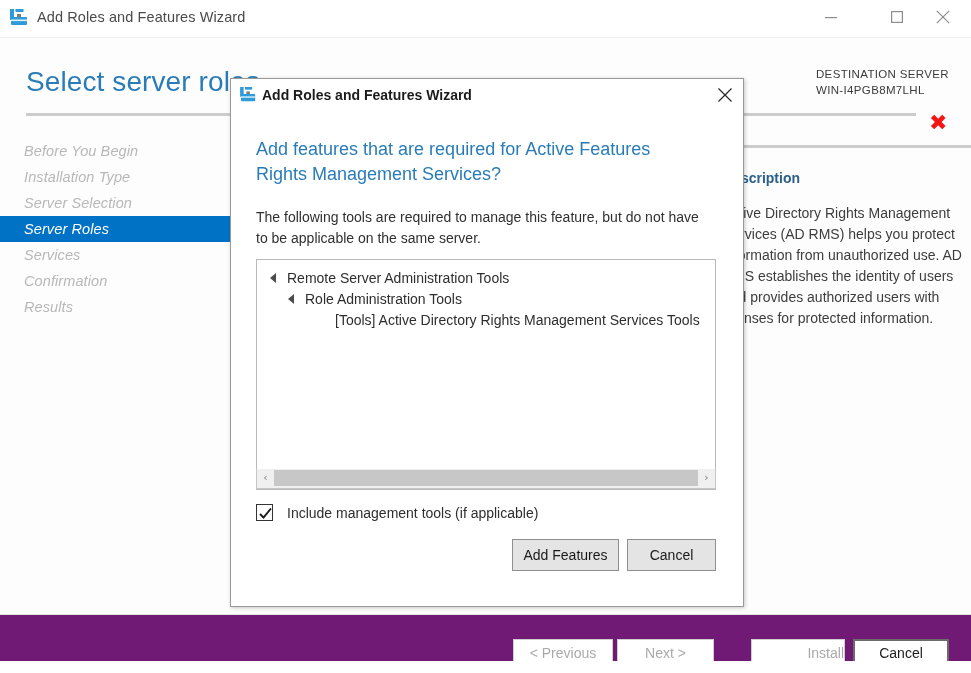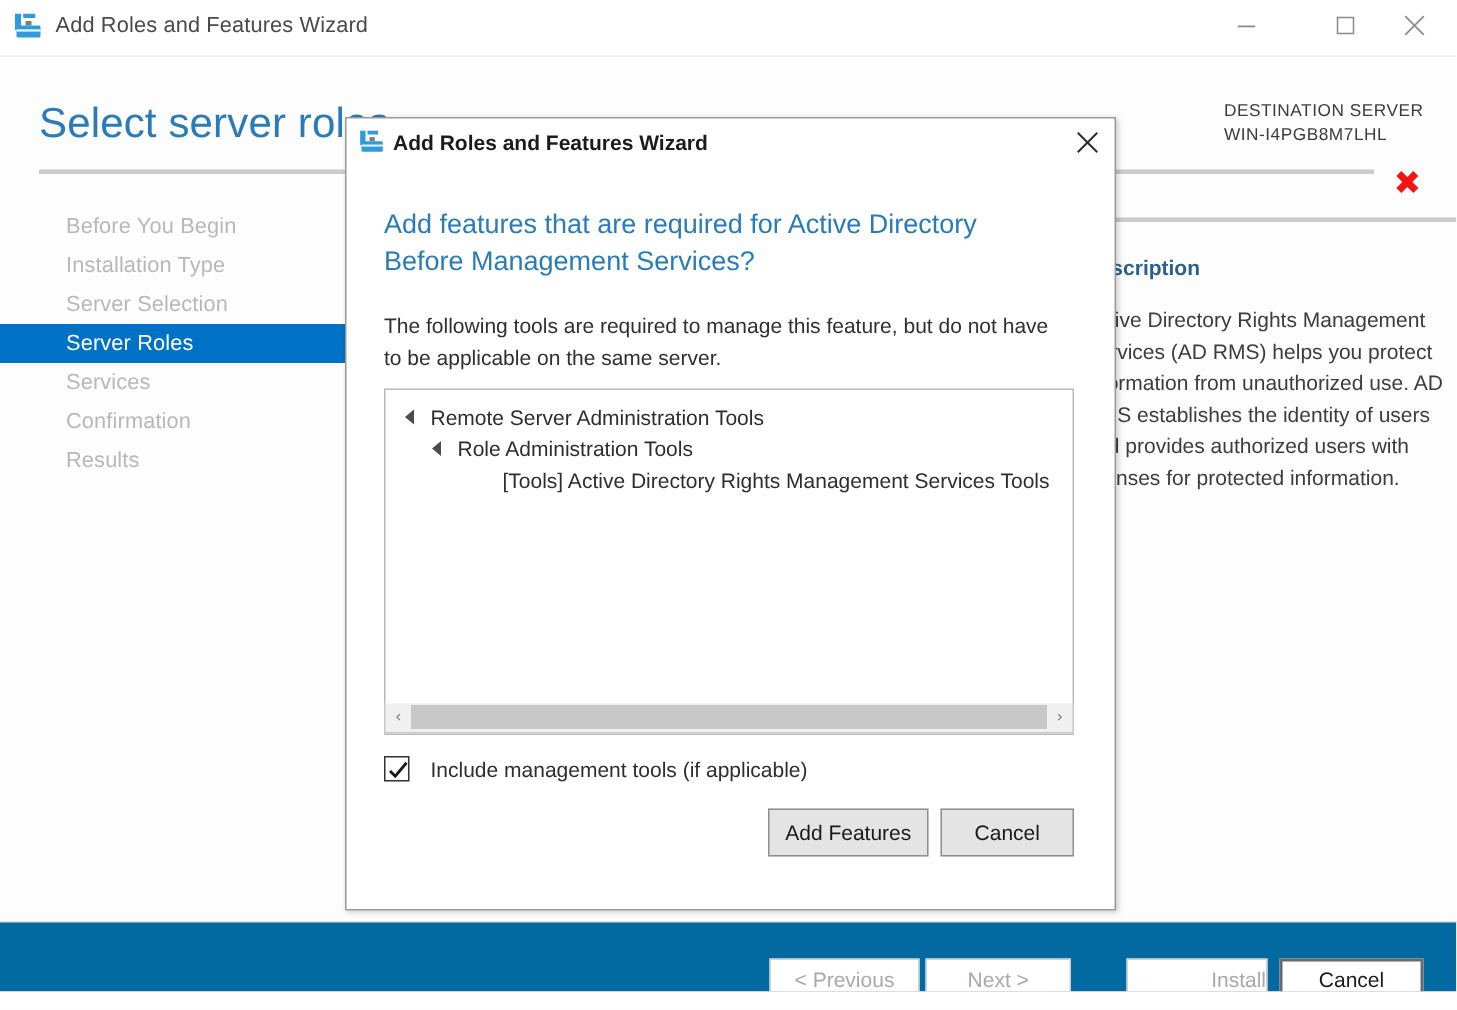--- a/index.html
+++ b/index.html
@@ -90,26 +90,27 @@
   
   .sidebar {
     position: absolute;
     left: 0; top: 130px;
     width: 231px;
     padding-top: 8px;
   }
   .side-item {
     height: 26px;
     line-height: 26px;
-    padding-left: 44px;
+    padding-left: 24px;
     font-size: 14.5px;
     color: #b8b8b8;
     letter-spacing: .1px;
     white-space: nowrap;
     cursor: default;
+    font-style: italic;
   }
   .side-item.active {
     background: #0072c6;
     color: #ffffff;
   }
 
   
   .right-panel {
     position: absolute;
     left: 708px; top: 126px;
@@ -140,21 +141,21 @@
     left: 0; top: 19px;
     width: 263px; height: 3px;
     background: #cccccc;
   }
 
   
   .footer {
     position: absolute;
     left: 0; top: 614px;
     width: 971px; height: 59px;
-    background: #0369a1;
+    background: #701a75;
     border-top: 1px solid #e2e2e2;
   }
   .fbtn {
     position: absolute;
     top: 24px;
     height: 27px;
     background: #ffffff;
     border: 1px solid #cfcfcf;
     font-family: "Liberation Sans", sans-serif;
     font-size: 14px;
@@ -406,21 +407,21 @@
       </span>
       <span class="dlg-title">Add Roles and Features Wizard</span>
       <div class="dlg-close">
         <svg width="15" height="15" viewBox="0 0 15 15">
           <line x1="1" y1="1" x2="14" y2="14" stroke="#2b2b2b" stroke-width="1.3"></line>
           <line x1="14" y1="1" x2="1" y2="14" stroke="#2b2b2b" stroke-width="1.3"></line>
         </svg>
       </div>
     </div>
 
-    <div class="dlg-h1">Add features that are required for Active Directory Before Management Services?</div>
+    <div class="dlg-h1">Add features that are required for Active Features Rights Management Services?</div>
     <div class="dlg-p">The following tools are required to manage this feature, but do not have to be applicable on the same server.</div>
 
     <div class="tree-box">
       <div class="tree-row tree-r1">
         <span class="tri"></span>
         <span>Remote Server Administration Tools</span>
       </div>
       <div class="tree-row tree-r2">
         <span class="tri"></span>
         <span>Role Administration Tools</span>

